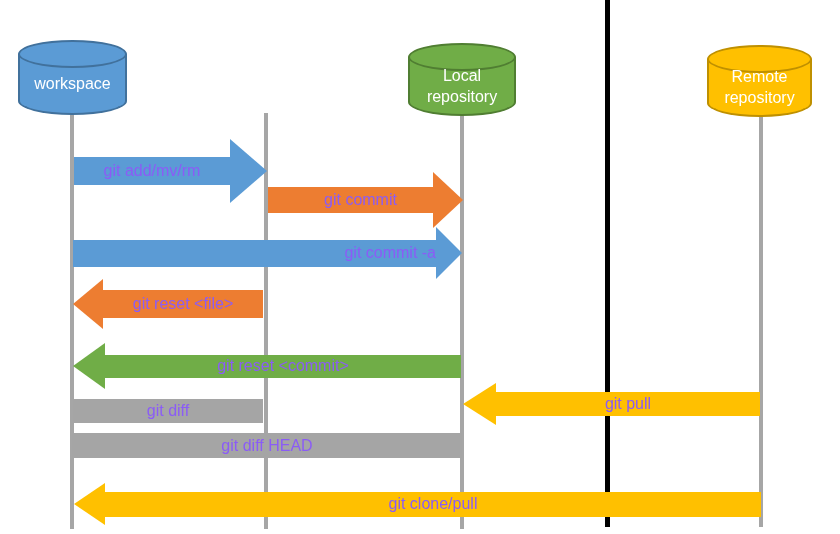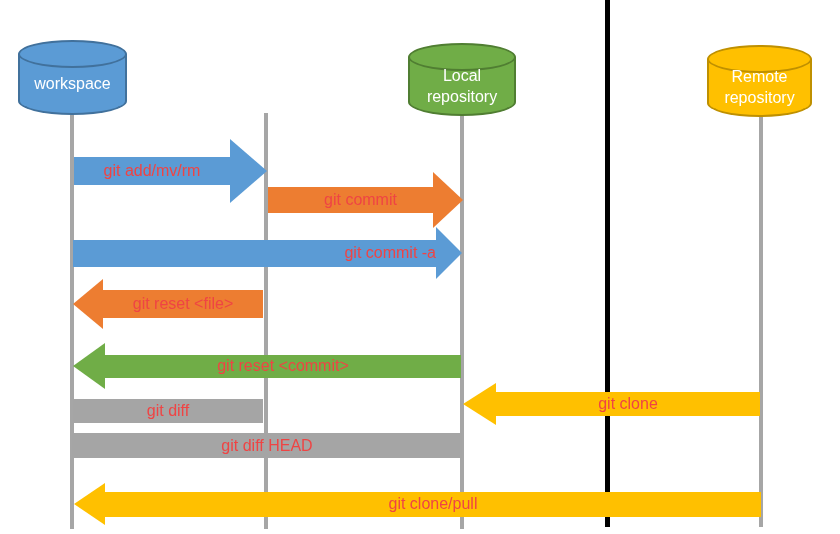--- a/index.html
+++ b/index.html
@@ -72,21 +72,21 @@
   }
   .arrow-head {
     flex: 0 0 auto;
     width: 0; height: 0;
   }
   .arrow-label {
     position: absolute;
     top: 50%;
     transform: translateY(-50%);
     text-align: center;
-    color: #ef4444;
+    color: #8b5cf6;
     font-size: 16px;
     white-space: nowrap;
     z-index: 5;
   }
 </style>
 </head>
 <body>
 
 <div class="canvas">
     <div class="lifeline" style="left: 70px; top: 113px; height: 416px; background: rgb(166, 166, 166); z-index: 1;"></div>
@@ -130,21 +130,21 @@
       <div class="arrow-label" style="left: 30px; right: 0px;">git reset &lt;file&gt;</div>
     </div>
     <div class="arrow" style="left: 73px; top: 343px; width: 388px; height: 46px;">
       <div class="arrow-head" style="border-top: 23px solid transparent; border-bottom: 23px solid transparent; border-right: 32px solid rgb(112, 173, 71);"></div>
       <div class="arrow-body" style="height: 23px; background: rgb(112, 173, 71);"></div>
       <div class="arrow-label" style="left: 32px; right: 0px;">git reset &lt;commit&gt;</div>
     </div>
     <div class="arrow" style="left: 463px; top: 382px; width: 297px; height: 43px;">
       <div class="arrow-head" style="border-top: 21.5px solid transparent; border-bottom: 21.5px solid transparent; border-right: 33px solid rgb(255, 192, 0);"></div>
       <div class="arrow-body" style="height: 24px; background: rgb(255, 192, 0);"></div>
-      <div class="arrow-label" style="left: 33px; right: 0px;">git clone</div>
+      <div class="arrow-label" style="left: 33px; right: 0px;">git pull</div>
     </div>
     <div class="arrow" style="left: 73px; top: 399px; width: 190px; height: 24px;">
       <div class="arrow-body" style="height: 24px; background: rgb(165, 165, 165);"></div>
       <div class="arrow-label" style="left: 0px; right: 0px;">git diff</div>
     </div>
     <div class="arrow" style="left: 72px; top: 433px; width: 390px; height: 25px;">
       <div class="arrow-body" style="height: 25px; background: rgb(165, 165, 165);"></div>
       <div class="arrow-label" style="left: 0px; right: 0px;">git diff HEAD</div>
     </div>
     <div class="arrow" style="left: 74px; top: 483px; width: 687px; height: 42px;">

